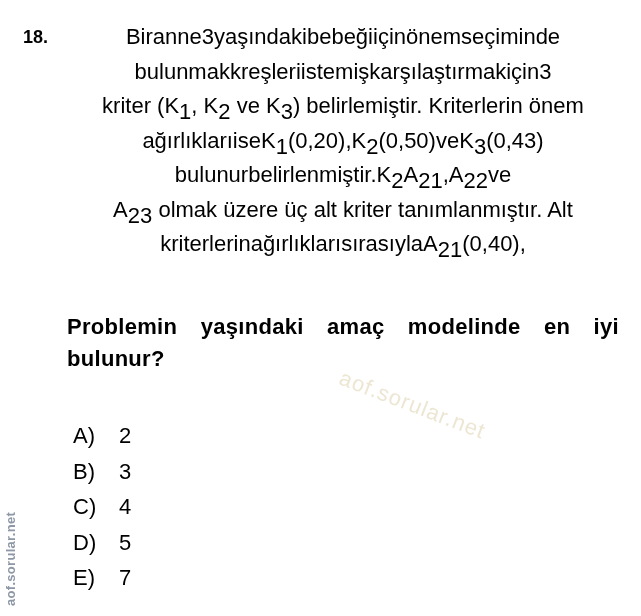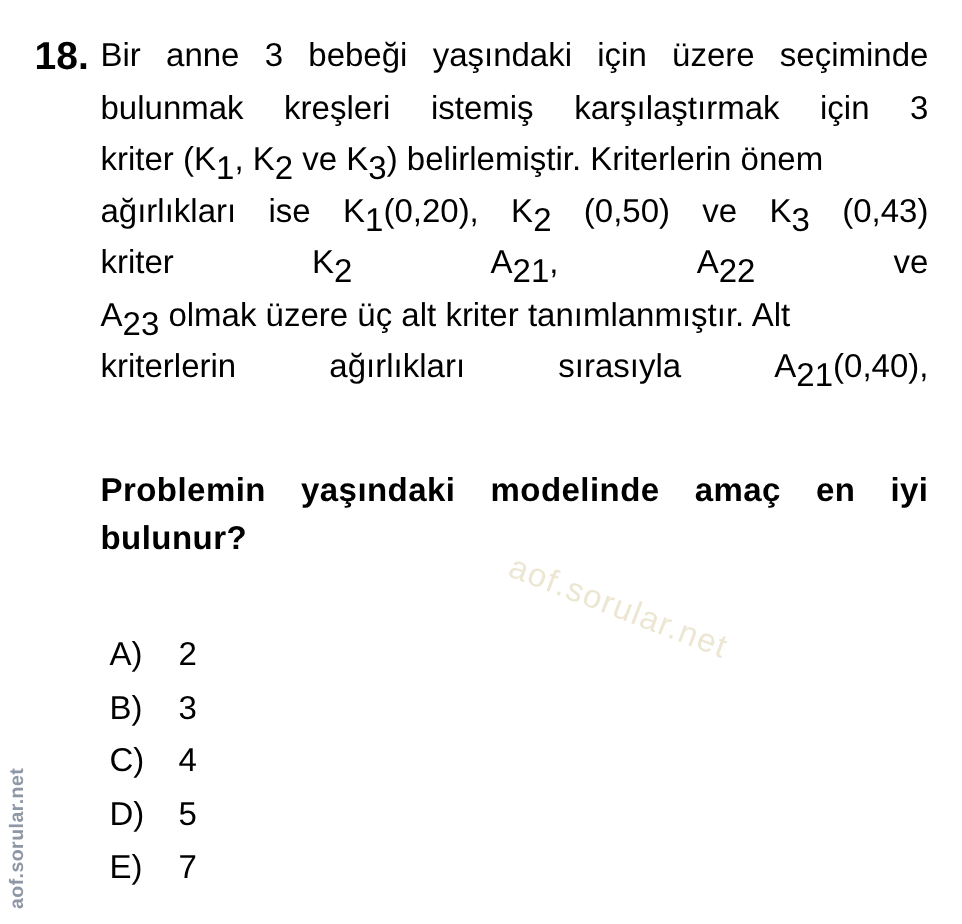--- a/index.html
+++ b/index.html
@@ -12,21 +12,21 @@
       height: 616px;
       position: relative;
       overflow: hidden;
       font-family: "Liberation Sans", sans-serif;
       color: #000000;
     }
     .q-number {
       position: absolute;
       left: 23px;
       top: 20px;
-      font-size: 26px;
+      font-size: 18px;
       font-weight: bold;
       line-height: 34px;
     }
     .stem {
       position: absolute;
       left: 67px;
       top: 20px;
       width: 552px;
       font-size: 22px;
       line-height: 34.5px;
@@ -37,21 +37,21 @@
       display: block;
       text-align: justify;
       text-align-last: justify;
       white-space: nowrap;
     }
     .stem .line.last {
       text-align-last: left;
     }
     .stem .line-inner {
       display: flex;
-      justify-content: space-between;
+      justify-content: center;
       width: 100%;
     }
     sub {
       font-size: 22px;
       vertical-align: -6px;
       line-height: 0;
       letter-spacing: 0px;
     }
     .prompt {
       position: absolute;
@@ -114,24 +114,24 @@
 
 <div class="q-number">18.</div>
 
 <div class="stem">
 
   <div class="line">
     <div class="line-inner">
       <span>Bir</span>
       <span>anne</span>
       <span>3</span>
+      <span>yaşındaki</span>
       <span>bebeği</span>
-      <span>yaşındaki</span>
       <span>için</span>
-      <span>üzere</span>
+      <span>önem</span>
       <span>seçiminde</span>
     </div>
   </div>
 
   <div class="line">
     <div class="line-inner">
       <span>bulunmak</span>
       <span>kreşleri</span>
       <span>istemiş</span>
       <span>karşılaştırmak</span>
@@ -154,21 +154,22 @@
       <span>K<sub>2</sub></span>
       <span>(0,50)</span>
       <span>ve</span>
       <span>K<sub>3</sub></span>
       <span>(0,43)</span>
     </div>
   </div>
 
   <div class="line">
     <div class="line-inner">
-      <span>kriter</span>
+      <span>bulunur</span>
+      <span>belirlenmiştir.</span>
       <span>K<sub>2</sub></span>
       <span>A<sub>21</sub>,</span>
       <span>A<sub>22</sub></span>
       <span>ve</span>
     </div>
   </div>
 
   <div class="line">
     <div class="line-inner">
       <span>A<sub>23</sub> olmak üzere üç alt kriter tanımlanmıştır. Alt</span>
@@ -183,22 +184,22 @@
       <span>A<sub>21</sub>(0,40),</span>
     </div>
   </div>
 
 </div>
 
 <div class="prompt">
   <div class="line">
     <span>Problemin</span>
     <span>yaşındaki</span>
+    <span>amaç</span>
     <span>modelinde</span>
-    <span>amaç</span>
     <span>en</span>
     <span>iyi</span>
   </div>
   <div class="line last">
     <span>bulunur?</span>
   </div>
 </div>
 
 <div class="options">
   <div class="option">

